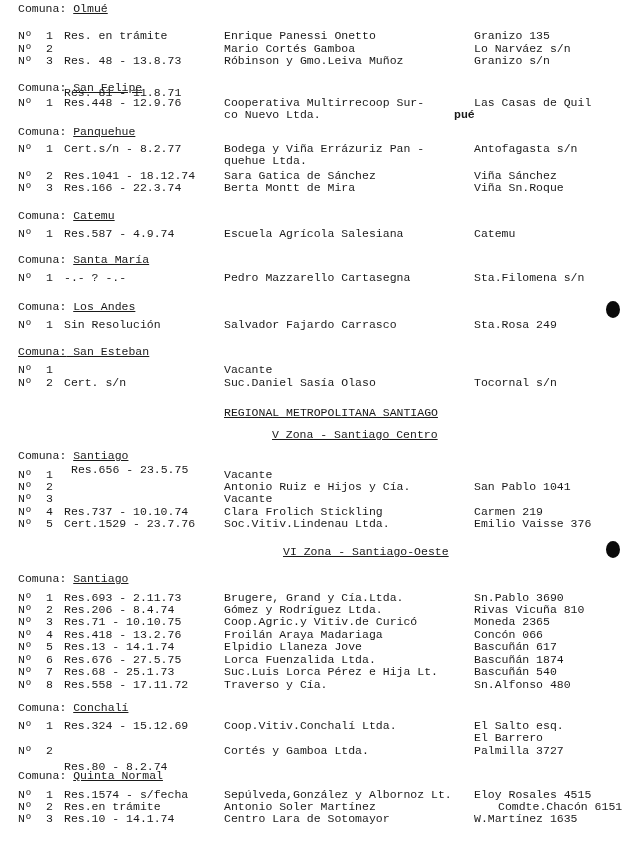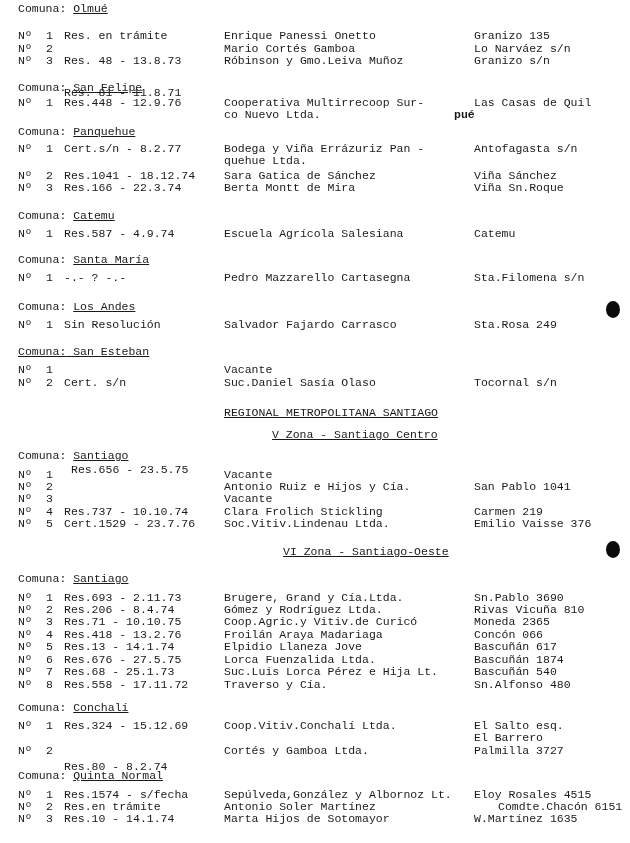--- a/index.html
+++ b/index.html
@@ -172,21 +172,21 @@
     <div class="abs" style="left: 224px; top: 789px;">Sepúlveda,González y Albornoz Lt.</div>
     <div class="abs" style="left: 474px; top: 789px;">Eloy Rosales 4515</div>
     <div class="abs" style="left: 18px; top: 801px;">Nº</div>
     <div class="abs" style="left: 46px; top: 801px;">2</div>
     <div class="abs" style="left: 64px; top: 801px;">Res.en trámite</div>
     <div class="abs" style="left: 224px; top: 801px;">Antonio Soler Martínez</div>
     <div class="abs" style="left: 474px; top: 801px; margin-left: 24px;">Comdte.Chacón 6151</div>
     <div class="abs" style="left: 18px; top: 813px;">Nº</div>
     <div class="abs" style="left: 46px; top: 813px;">3</div>
     <div class="abs" style="left: 64px; top: 813px;">Res.10 - 14.1.74</div>
-    <div class="abs" style="left: 224px; top: 813px;">Marta Hijos de Sotomayor</div>
+    <div class="abs" style="left: 224px; top: 813px;">Centro Lara de Sotomayor</div>
     <div class="abs" style="left: 474px; top: 813px;">W.Martínez 1635</div>
   </div>
 
 <div class="abs" style="left:224px; top:407px;"><span class="u">REGIONAL METROPOLITANA SANTIAGO</span></div>
 <div class="abs" style="left:272px; top:429px;"><span class="u">V Zona - Santiago Centro</span></div>
 <div class="abs" style="left:283px; top:546px;"><span class="u">VI Zona - Santiago-Oeste</span></div>
 
 <div class="dot" style="left:606px; top:301px;"></div>
 <div class="dot" style="left:606px; top:541px;"></div>
 

